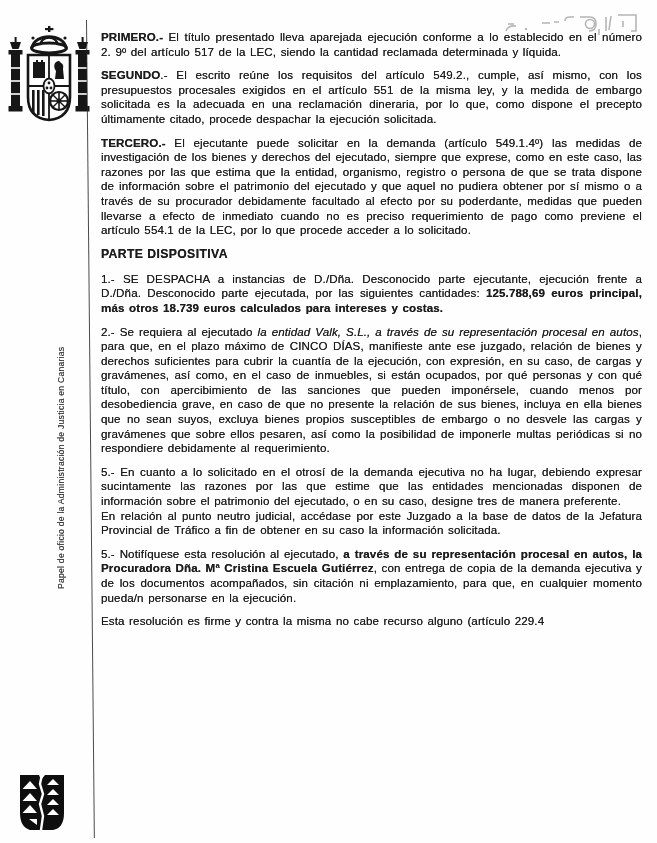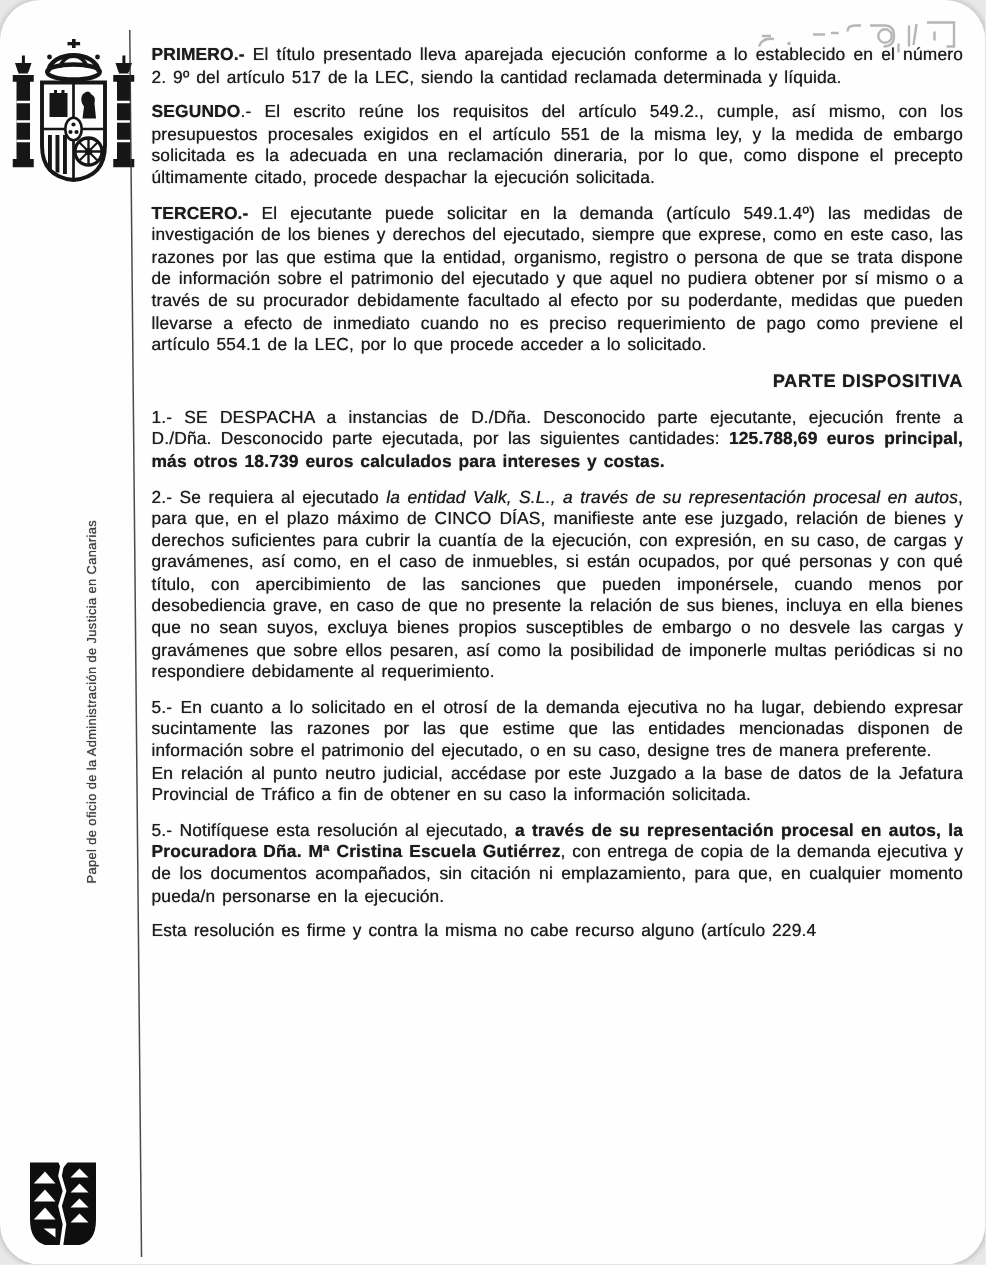--- a/index.html
+++ b/index.html
@@ -4,21 +4,20 @@
 <style>
   html,body{margin:0;padding:0;background:#e8e8e8;}
   .page{
     position:relative;
     width:657px;height:843px;
     background:#fefefe;
     font-family:"Liberation Sans", sans-serif;
     color:#1c1c1c;
     overflow:hidden;
     box-shadow:0 0 4px rgba(0,0,0,.25);
-    border-radius:27px;
   }
   
   .edge-line{
     position:absolute;left:86px;top:20px;width:1.4px;height:818px;
     background:#2b2b2b;opacity:.85;
     transform:rotate(-0.55deg);transform-origin:top left;
   }
   
   .margin-note{
     position:absolute;left:56px;top:281px;height:308px;width:15px;
@@ -35,21 +34,21 @@
     position:absolute;left:101px;top:30px;width:541px;
     text-shadow:0 0 .5px rgba(30,30,30,.85);
   }
   .para{
     margin:0 0 9px 0;
     font-size:11.6px;line-height:14.6px;
     text-align:justify;letter-spacing:.1px;word-spacing:1.2px;
   }
   .no-gap{margin-bottom:0;}
   .heading{
-    text-align:right;font-weight:bold;font-size:12.2px;
+    text-align:left;font-weight:bold;font-size:12.2px;
     letter-spacing:.4px;margin:3px 0 11px 0;
   }
   .seg-bold{font-weight:bold;}
   .seg-italic{font-style:italic;}
   .seg-bold-italic{font-weight:bold;}
 </style>
 </head>
 <body>
 
 <div class="page">

